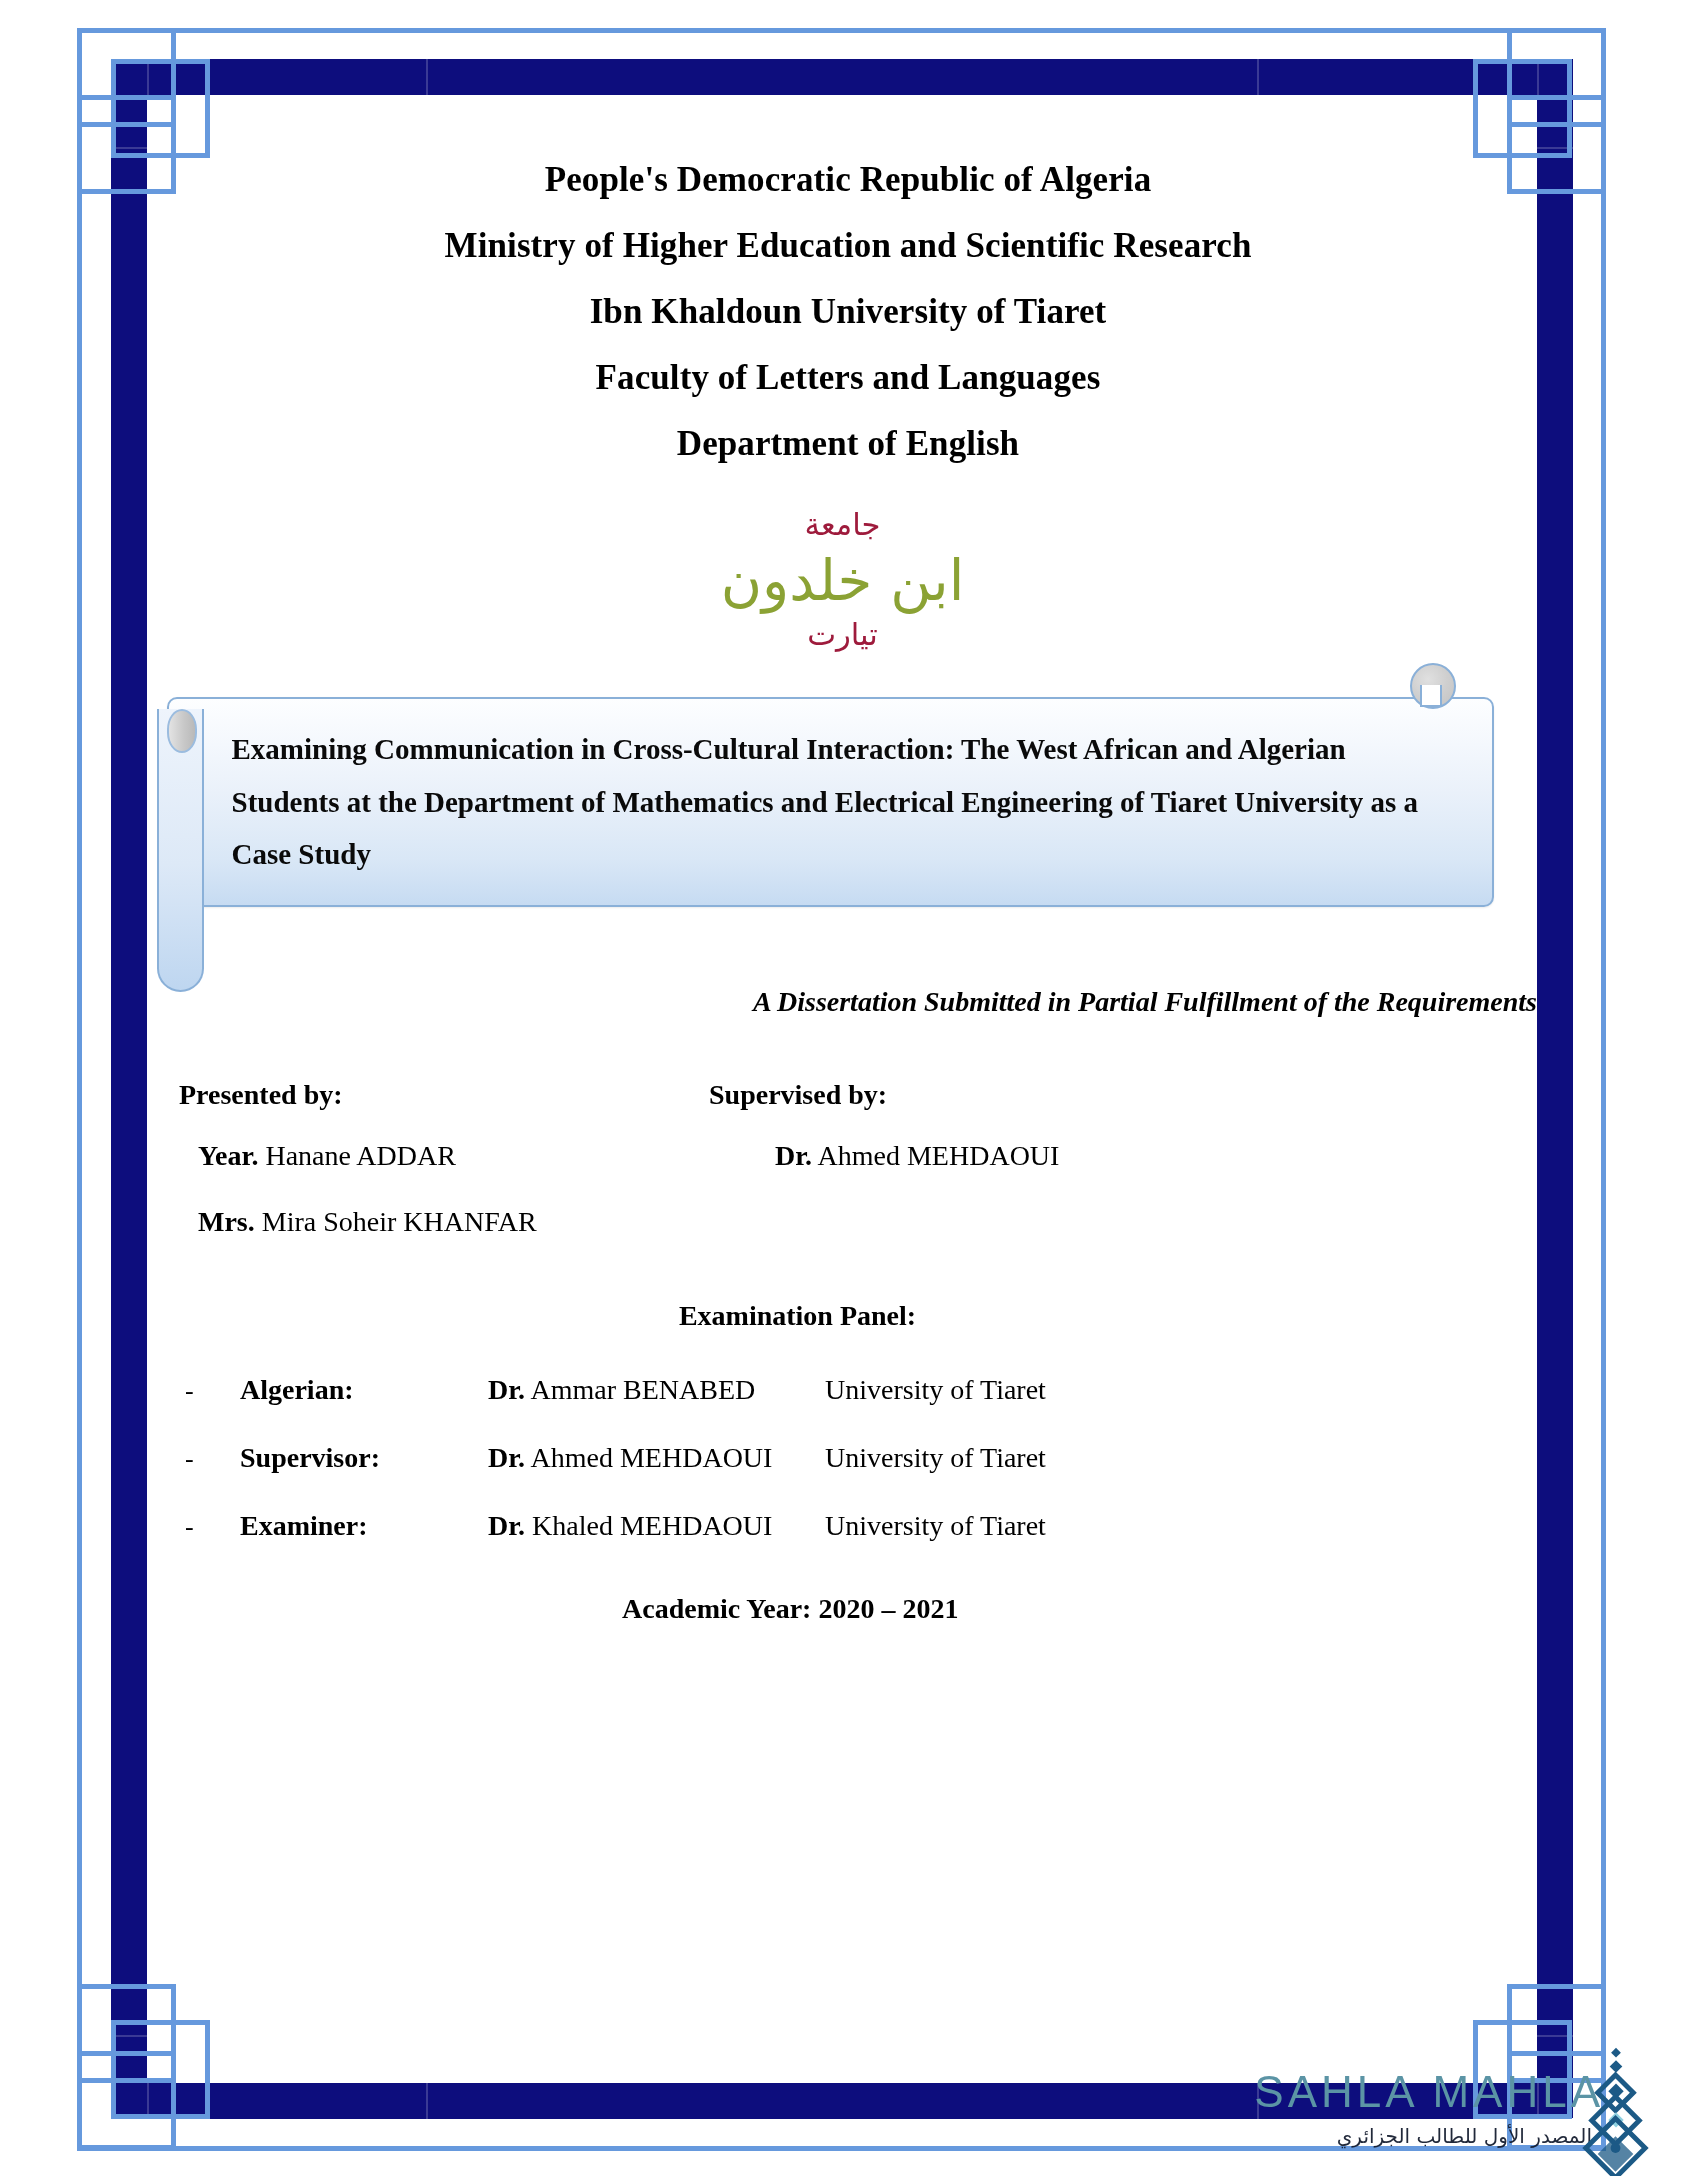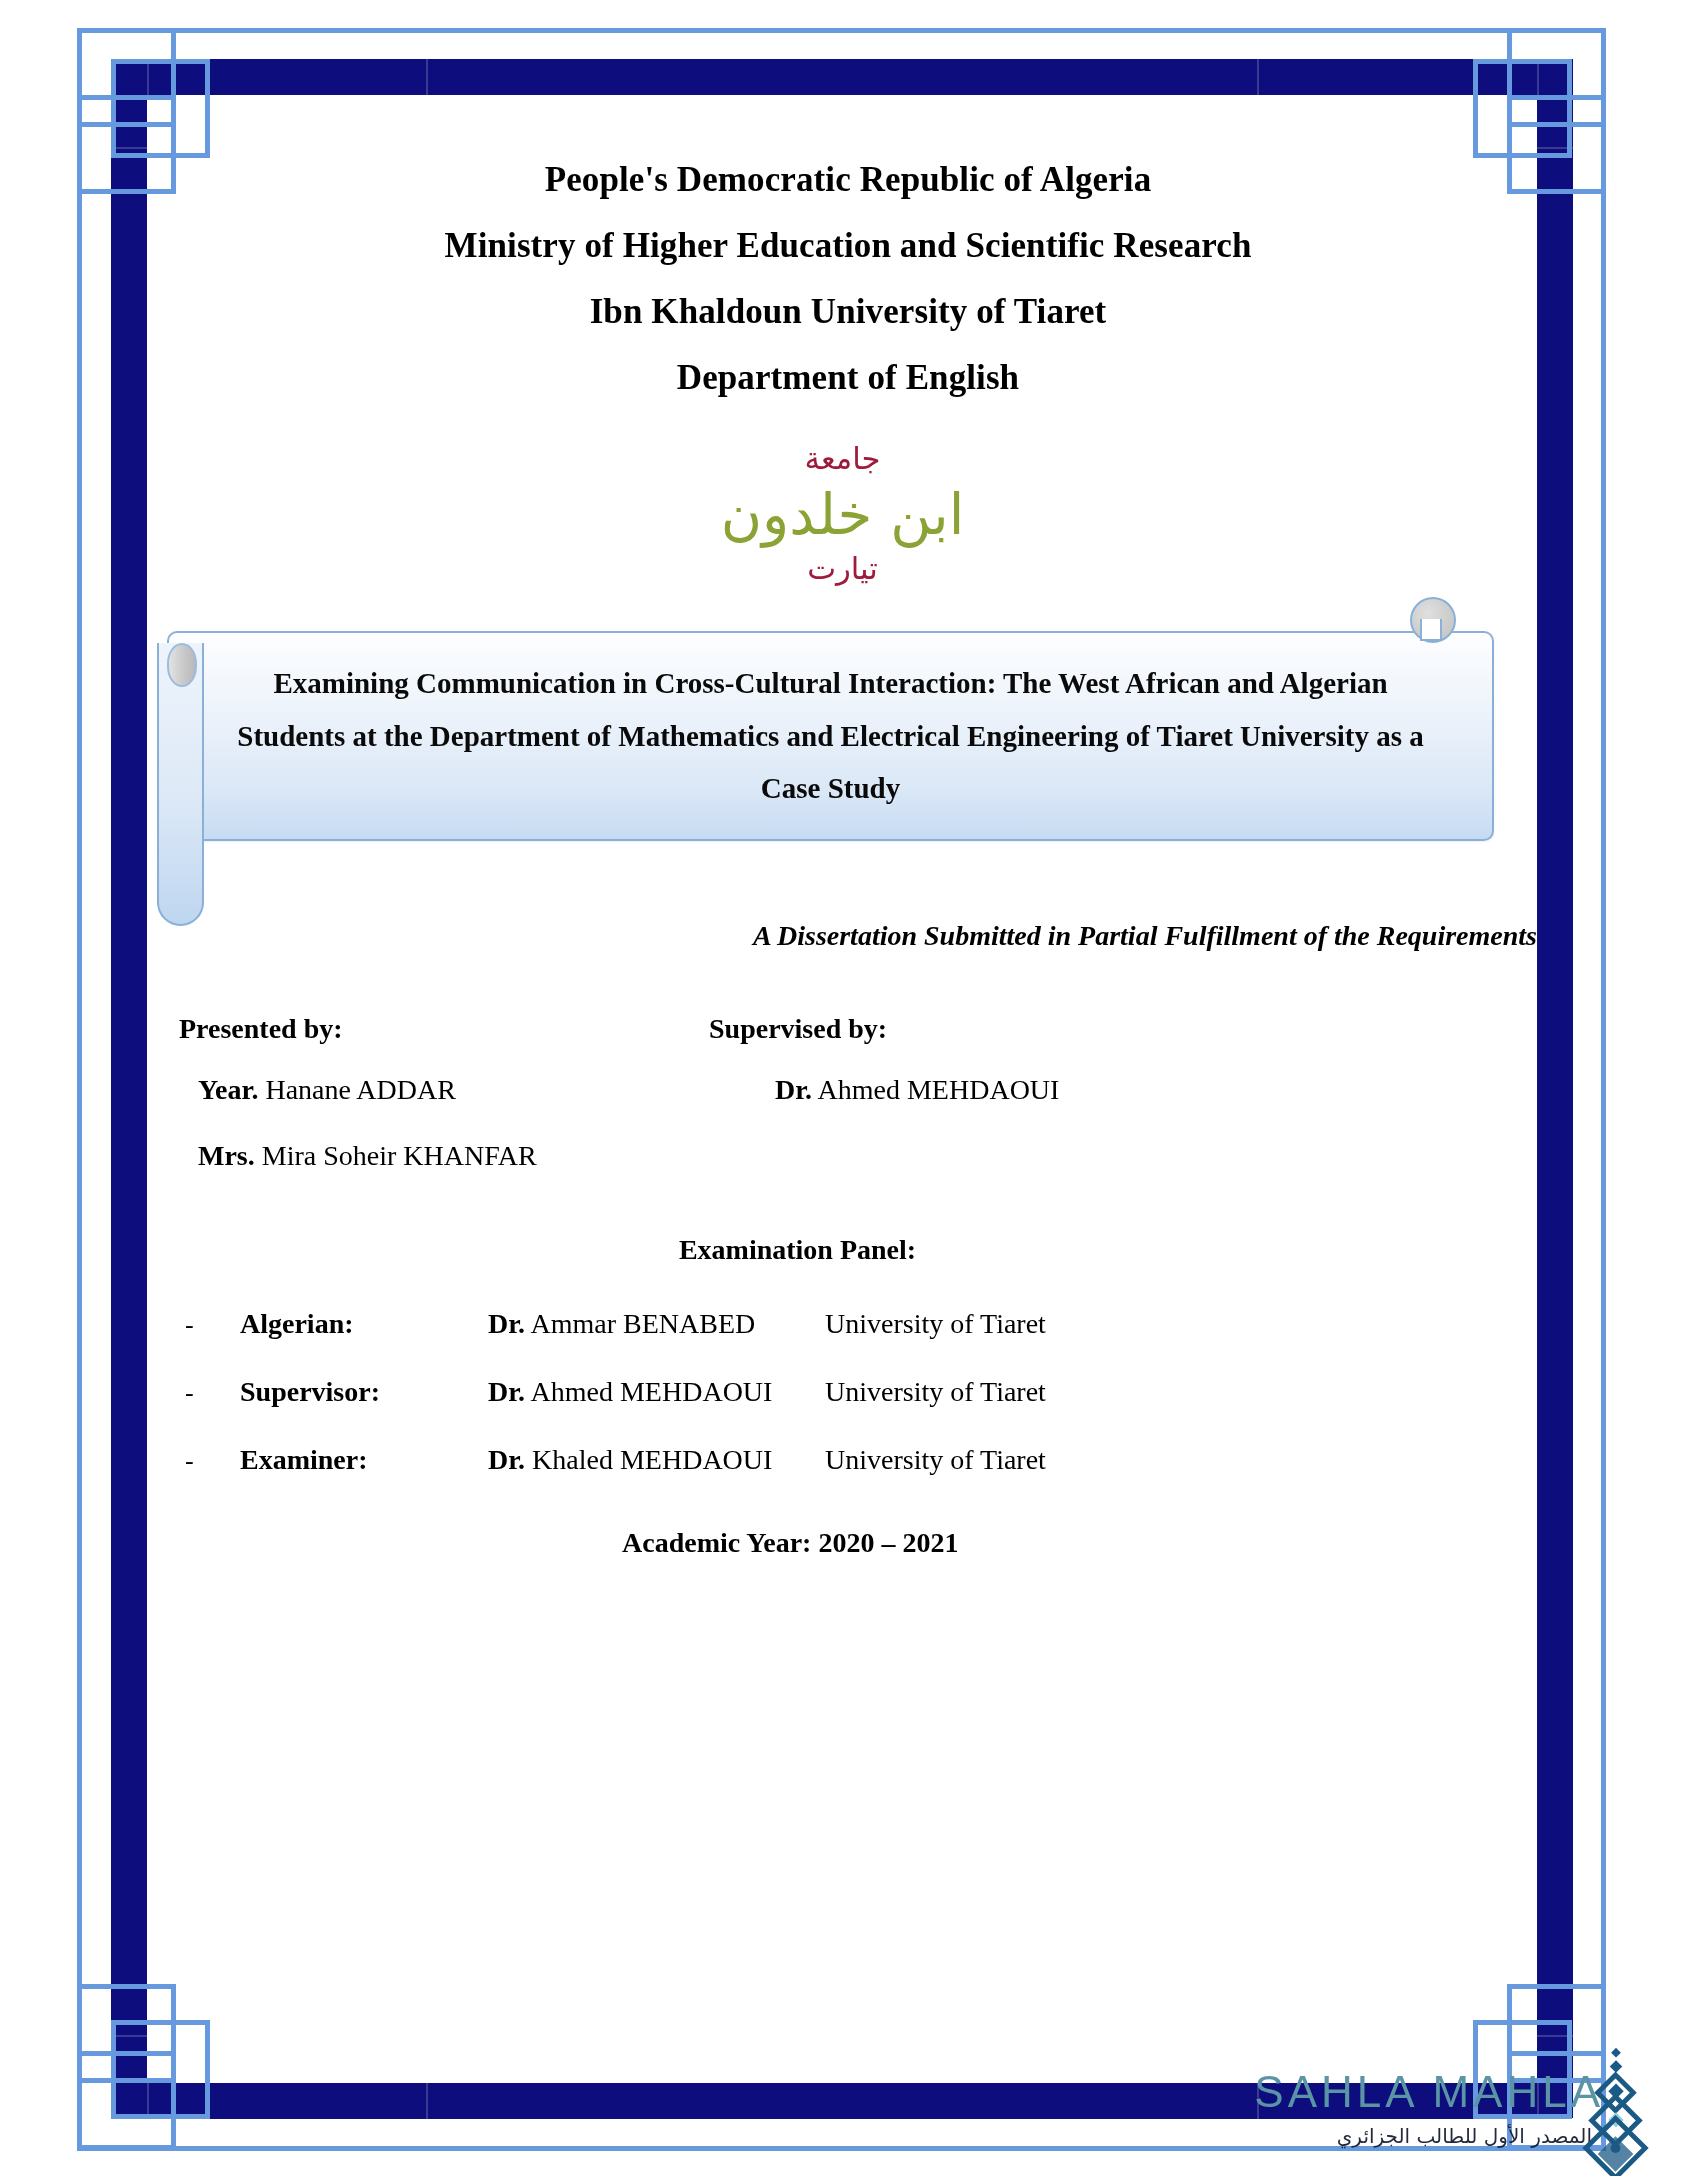--- a/index.html
+++ b/index.html
@@ -96,21 +96,20 @@
     display: flex;
     align-items: center;
     justify-content: center;
     overflow: visible;
   }
   .scroll-title {
     font-size: 29px;
     font-weight: bold;
     line-height: 1.82;
     color: #0a0a0a;
-    text-align: center;
     width: 1198px;
     margin: 0;
     position: relative;
     z-index: 3;
   }
   
   .scroll-tail-left {
     position: absolute;
     left: 10px;
     top: 22px;
@@ -311,20 +310,21 @@
   <div class="corner-sq" style="left:1473px; top:2020px; width:89px; height:89px;"></div>
   <div class="corner-sq" style="left:1507px; top:1984px; width:89px; height:89px;"></div>
 </div>
 
 <div id="content">
 
   <div class="heading-block">
     <p class="heading-line">People's Democratic Republic of Algeria</p>
     <p class="heading-line">Ministry of Higher Education and Scientific Research</p>
     <p class="heading-line">Ibn Khaldoun University of Tiaret</p>
+    <p class="heading-line">Faculty of Letters and Languages</p>
     <p class="heading-line">Department of English</p>
   </div>
 
   <div class="logo-wrap">
     <svg class="logo-svg" width="297" height="168" viewBox="0 0 300 170">
       <text x="150" y="40" text-anchor="middle" font-family="DejaVu Sans, sans-serif" font-size="31" fill="#9e1b3c">جامعة</text>
       <text x="150" y="106" text-anchor="middle" font-family="DejaVu Sans, sans-serif" font-size="57" fill="#8ba234">ابن خلدون</text>
       <text x="150" y="152" text-anchor="middle" font-family="DejaVu Sans, sans-serif" font-size="31" fill="#9e1b3c">تيارت</text>
     </svg>
   </div>

